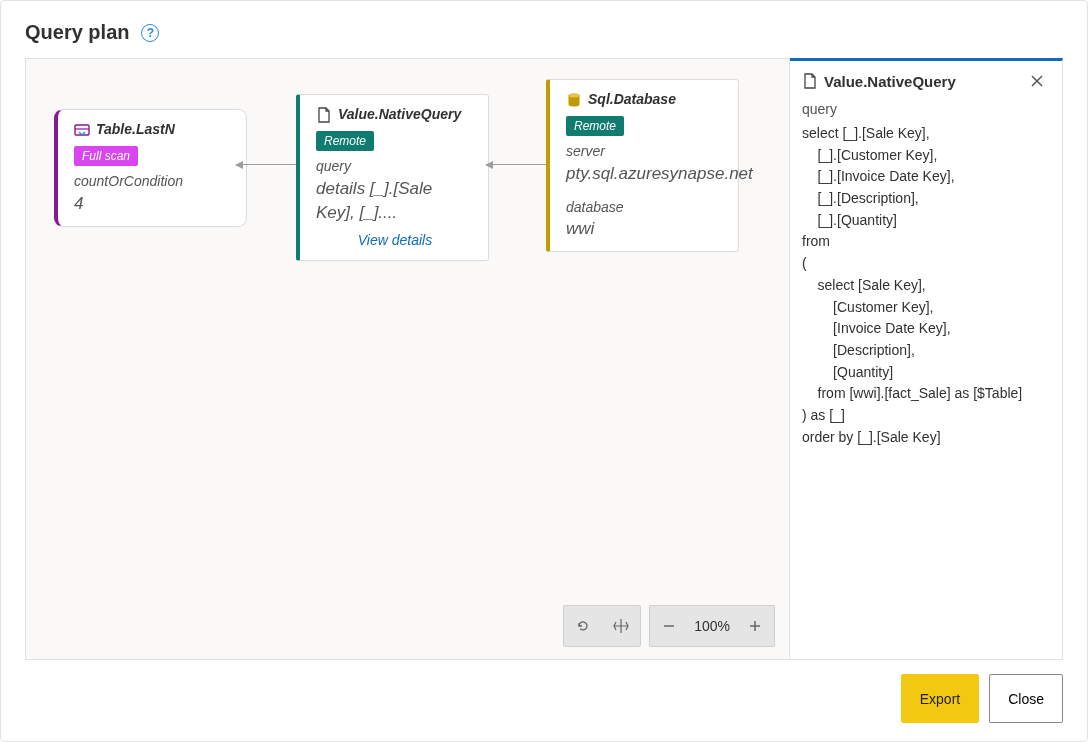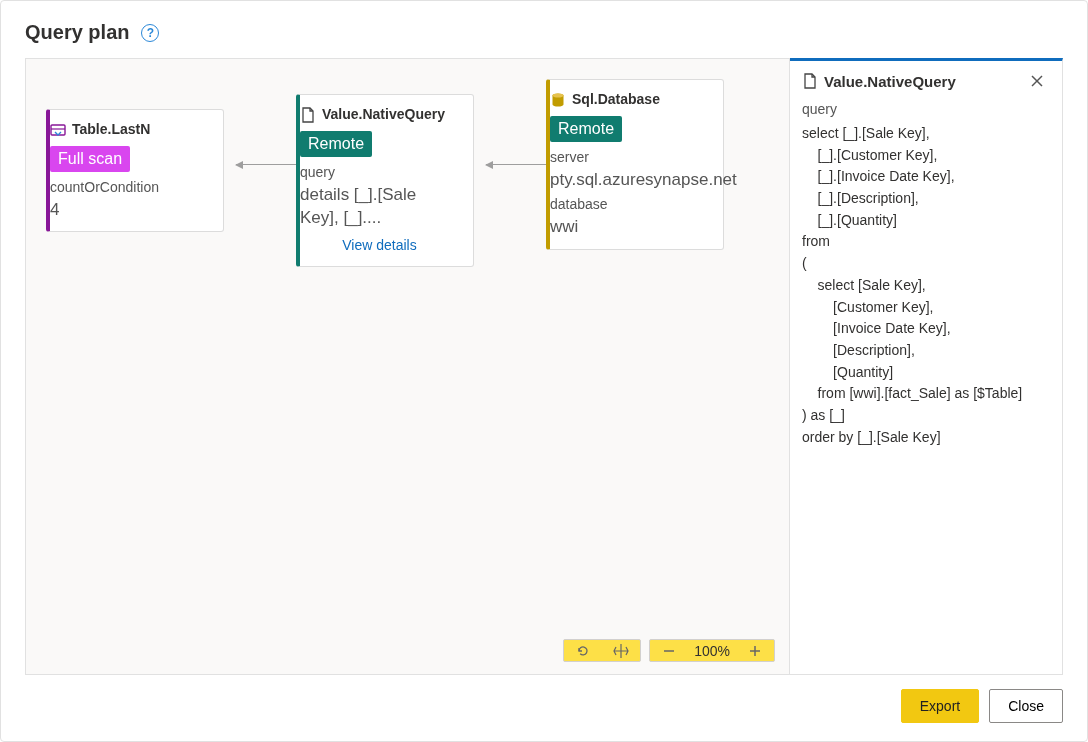--- a/index.html
+++ b/index.html
@@ -54,39 +54,40 @@
     overflow: hidden;
   }
 
   
   .node {
     position: absolute;
     background: #fff;
     border: 1px solid #dcdcdc;
     border-left: 4px solid #888;
     border-radius: 3px;
-    padding: 10px 14px 10px 0;
-    width: 178px;
+    padding: 10px 14px 10px 16px;
+    width: 193px;
     font-size: 14px;
     line-height: 1.4;
+    font-style: italic;
   }
   .node.table  { border-left-color: #881798; }
   .node.native { border-left-color: #107c6f; }
   .node.sql    { border-left-color: #c19c00; }
   .node-head {
     display: flex;
     align-items: center;
     font-weight: 600;
     margin-bottom: 6px;
   }
   .node-head svg, .node-head .icon { margin-right: 6px; flex-shrink:0; }
   .badge {
     display: inline-block;
     color: #fff;
-    font-size: 16px;
+    font-size: 12px;
     padding: 2px 8px;
     border-radius: 2px;
     margin-bottom: 6px;
   }
   .badge.fullscan { background: #d946ef; }
   .badge.remote   { background: #107c6f; }
   .kv-label { color: #555; }
   .kv-value { color: #555; font-size: 17px; }
   .view-details {
     color: #0f6cbd;
@@ -113,26 +114,26 @@
 
   
   .zoom-bar {
     position: absolute;
     right: 14px;
     bottom: 12px;
     display: flex;
     gap: 8px;
   }
   .zoom-group {
-    background: #fde047;
+    background: #e5e5e5;
     border: 1px solid #d2d0ce;
     border-radius: 2px;
     display: flex;
     align-items: center;
-    height: 23px;
+    height: 42px;
   }
   .zoom-btn {
     width: 38px;
     height: 100%;
     display: flex;
     align-items: center;
     justify-content: center;
     cursor: pointer;
     color: #5a5a5a;
   }
@@ -179,21 +180,21 @@
   }
 
   
   .footer {
     display: flex;
     justify-content: flex-end;
     gap: 10px;
     padding-top: 14px;
   }
   .btn {
-    height: 34px;
+    height: 49px;
     padding: 0 18px;
     border: 1px solid #8a8886;
     background: #fff;
     border-radius: 2px;
     font-size: 14px;
     cursor: pointer;
   }
   .btn.primary {
     background: #f2c811;
     border-color: #f2c811;
@@ -208,21 +209,21 @@
 
   <div class="title-row">
     <div class="title">Query plan</div>
     <div class="help-icon">?</div>
   </div>
 
   <div class="content-row">
 
     <div class="canvas">
 
-      <div class="node table" style="left:20px; top:50px;">
+      <div class="node table" style="left:28px; top:50px;border-radius:9px;">
         <div class="node-head">
           <svg width="16" height="16" viewBox="0 0 16 16">
             <rect x="1" y="3" width="14" height="10" rx="1" fill="none" stroke="#881798" stroke-width="1.4"></rect>
             <line x1="1" y1="7" x2="15" y2="7" stroke="#881798" stroke-width="1.2"></line>
             <path d="M11 10 L8 13 L5 10" fill="none" stroke="#2b88d8" stroke-width="1.4"></path>
           </svg>
           <span>Table.LastN</span>
         </div>
         <span class="badge fullscan">Full scan</span>
         <div class="kv-label">countOrCondition</div>
@@ -252,21 +253,21 @@
           <svg width="16" height="16" viewBox="0 0 16 16">
             <ellipse cx="8" cy="3.5" rx="5.5" ry="2" fill="#c19c00"></ellipse>
             <path d="M2.5 3.5 v9 a5.5 2 0 0 0 11 0 v-9" fill="#c19c00"></path>
             <ellipse cx="8" cy="3.5" rx="5.5" ry="2" fill="#e6c24d"></ellipse>
           </svg>
           <span>Sql.Database</span>
         </div>
         <span class="badge remote">Remote</span>
         <div class="kv-label">server</div>
         <div class="kv-value">pty.sql.azuresynapse.net</div>
-        <div class="kv-label" style="margin-top:4px;">database</div>
+        <div class="kv-label" style="margin-top:12px;">database</div>
         <div class="kv-value">wwi</div>
       </div>
 
       <div class="zoom-bar">
         <div class="zoom-group">
           <div class="zoom-btn">
             <svg width="16" height="16" viewBox="0 0 16 16">
               <path d="M4 8 a4 4 0 1 1 1.2 2.8" fill="none" stroke="#666" stroke-width="1.3"></path>
               <path d="M4 5 v3 h3" fill="none" stroke="#666" stroke-width="1.3"></path>
             </svg>

